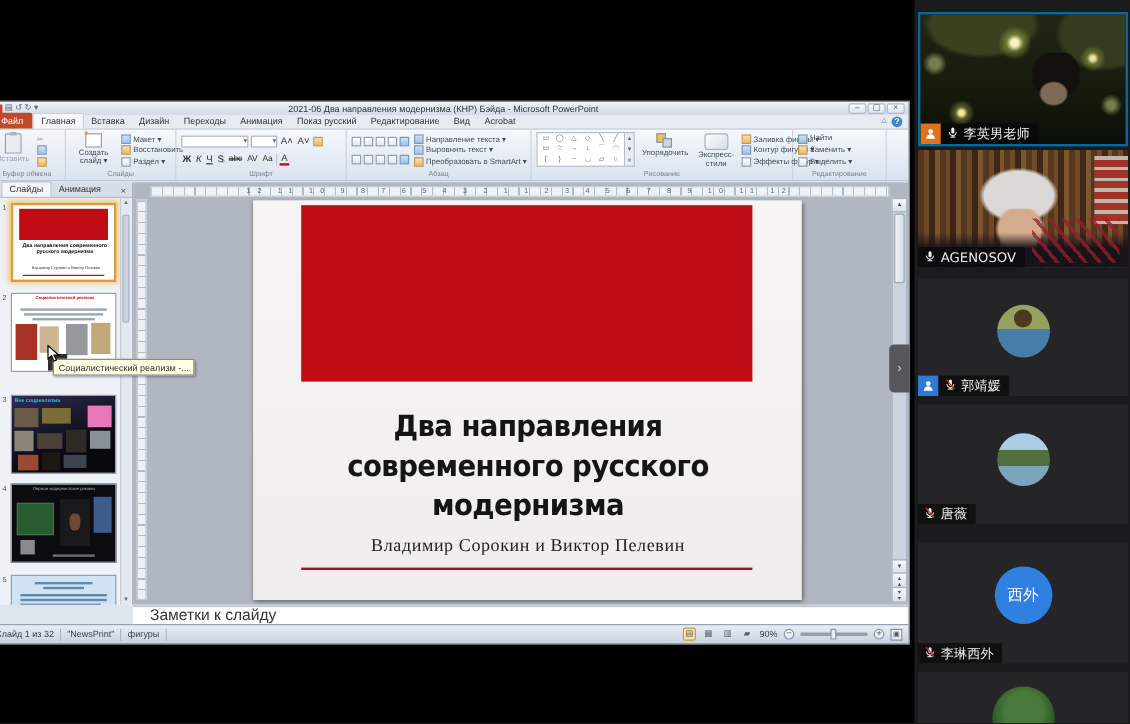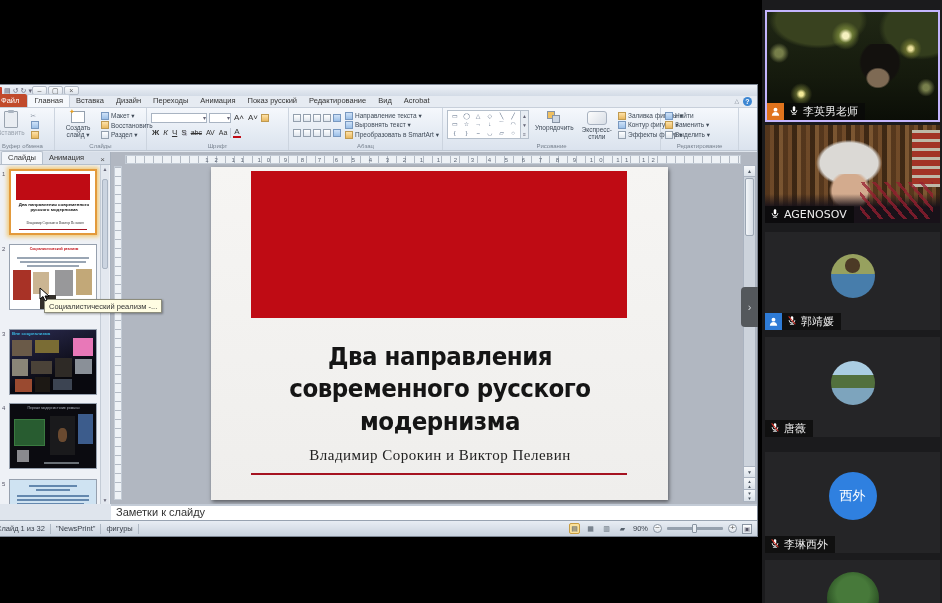--- a/index.html
+++ b/index.html
@@ -122,21 +122,21 @@
            border:1px solid #aab3c0}
   .vsb{height:11px;background:linear-gradient(#f6f8fa,#dbe2ea);border-bottom:1px solid #aab3c0;
        font-size:5px;color:#49535f;text-align:center;line-height:10px}
   .vsth{position:absolute;left:1px;right:1px;top:12px;height:58px;background:linear-gradient(90deg,#f2f5f8,#d6dde5);
         border:1px solid #9ca7b4;border-radius:2px}
   .vsbot{position:absolute;left:0;right:0;bottom:0}
   .dbl{height:12px;background:linear-gradient(#f6f8fa,#dbe2ea);border-top:1px solid #aab3c0;
        font-size:4.5px;line-height:5px;color:#49535f;text-align:center;padding-top:1px}
 
   .notes{position:absolute;left:120px;right:0;bottom:16px;height:16px;background:#fff;
-         border-top:2px solid #c3cbd6;font-size:11px;color:#333;display:flex;align-items:flex-start;padding-left:5px}
+         border-top:2px solid #c3cbd6;font-size:13px;color:#333;display:flex;align-items:flex-end;padding-left:14px}
   .status{position:absolute;left:0;right:0;bottom:0;height:16px;
           background:linear-gradient(#e8edf4,#cad3de);border-top:1px solid #98a3b1;
           display:flex;align-items:center;font-size:7.5px;color:#3b424c;padding:0 5px;gap:5px}
   .ssep{width:1px;height:10px;background:#aeb8c4}
   .sspace{flex:1}
   .vb{width:11px;height:11px;border:1px solid transparent;font-size:7px;line-height:10px;
       text-align:center;color:#55606c}
   .vb.sel{background:#fbe29b;border-color:#c89d42;border-radius:2px}
   .zbtn{width:9px;height:9px;border-radius:50%;border:1px solid #8a95a2;font-size:8px;line-height:6px;
         text-align:center;color:#555;background:linear-gradient(#fff,#dde3ea)}
@@ -153,21 +153,21 @@
   .cursor{position:absolute;left:39px;top:287px;z-index:61}
 
   
   .expand{position:absolute;left:741px;top:287px;width:17px;height:40px;background:#54585c;
           border-radius:4px 0 0 4px;color:#cfd3d7;display:flex;align-items:center;
           justify-content:center;font-size:11px;z-index:40}
 
   
   .vpanel{position:absolute;left:762px;top:0;width:180px;height:603px;background:#1b1b1d}
   .tile{position:absolute;left:3px;width:175px;background:#252527;overflow:hidden}
-  .tile.active{border:2px solid #c4b5fd}
+  .tile.active{border:2px solid #0369a1}
   .vbg{position:absolute;inset:0}
   .namebar{position:absolute;left:0;bottom:0;display:flex;align-items:stretch;height:17px;z-index:5}
   .badge{width:17px;height:17px;display:flex;align-items:center;justify-content:center;flex:none}
   .nb{background:rgba(8,8,8,.72);display:flex;align-items:center;gap:4px;padding:0 7px 0 5px;
       font-size:11px;color:#ededed;font-family:"DejaVu Sans","Liberation Sans",sans-serif;white-space:nowrap}
   .avatar{position:absolute;left:50%;transform:translateX(-50%);border-radius:50%;overflow:hidden}
   .av-blue{background:#2f80e0;color:#fff;display:flex;align-items:center;justify-content:center;
            font-size:13px;font-family:"DejaVu Sans",sans-serif}
 
   .night{background:
@@ -212,20 +212,21 @@
   <div class="ppt">
 
     <div class="tb">
       <div class="qat">
         <span class="appico">P</span>
         <span>▤</span>
         <span>↺</span>
         <span>↻</span>
         <span>▾</span>
       </div>
+      <div class="tb-title">2021-06 Два направления модернизма (КНР) Бэйда  -  Microsoft PowerPoint</div>
       <div class="tb-btns">
         <span class="tbb">–</span>
         <span class="tbb">▢</span>
         <span class="tbb">×</span>
       </div>
     </div>
 
     <div class="tabrow">
       <span class="rtab file">Файл</span>
       <span class="rtab active">Главная</span>

